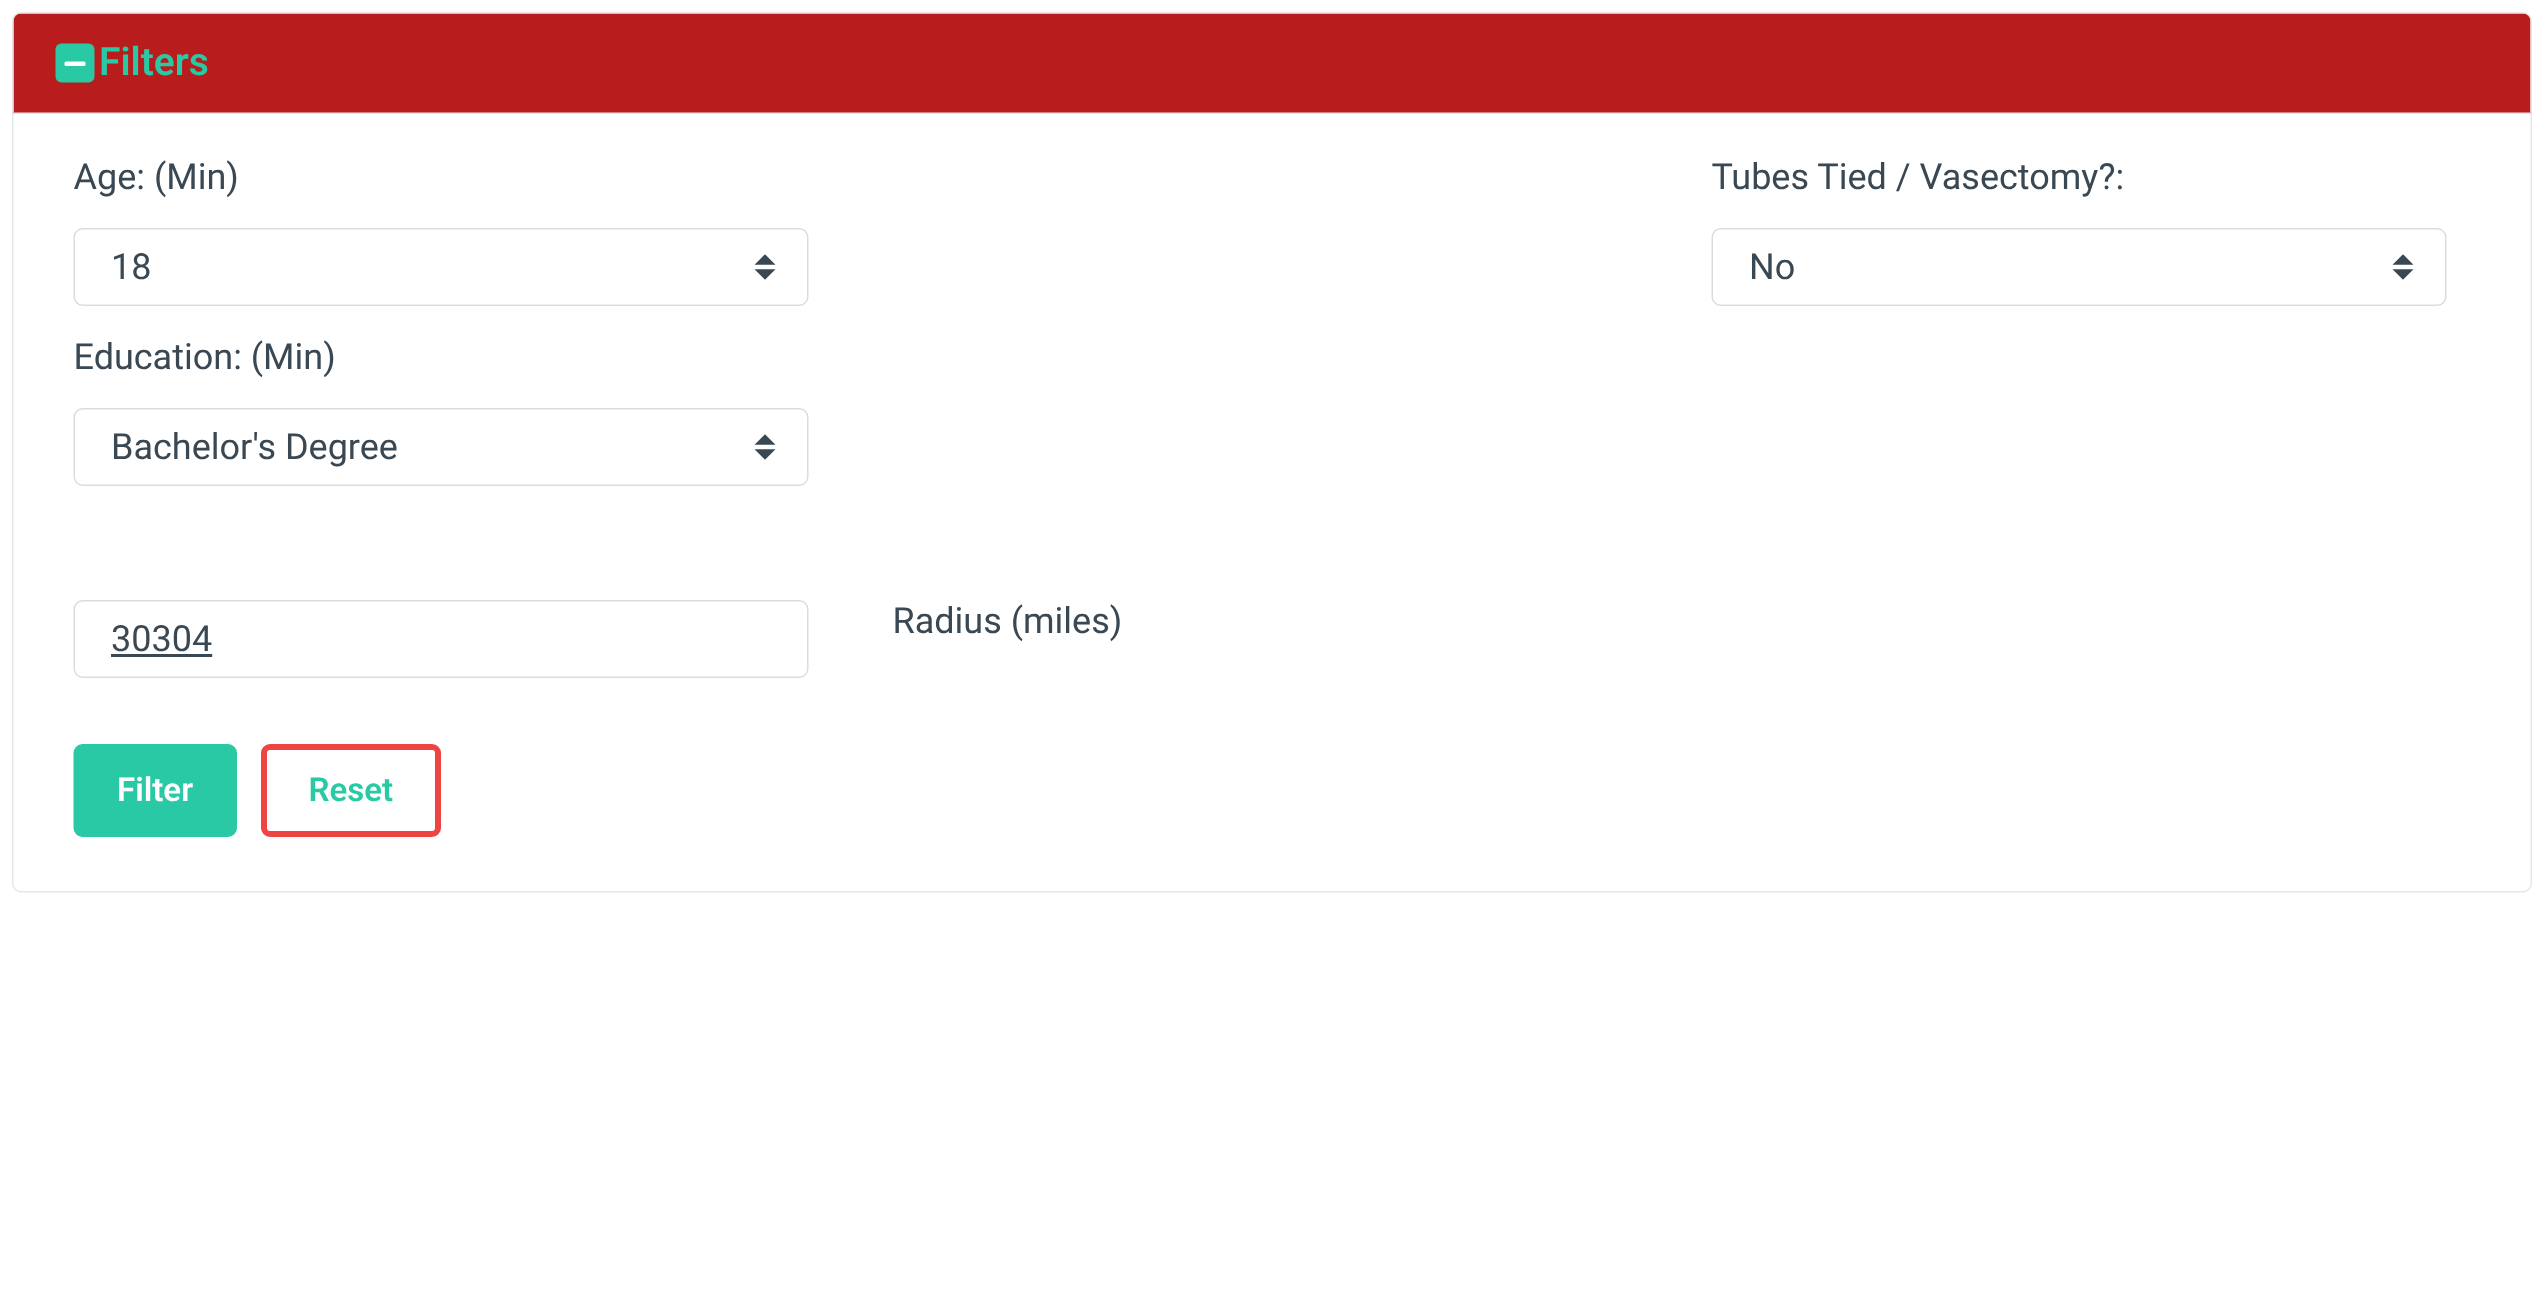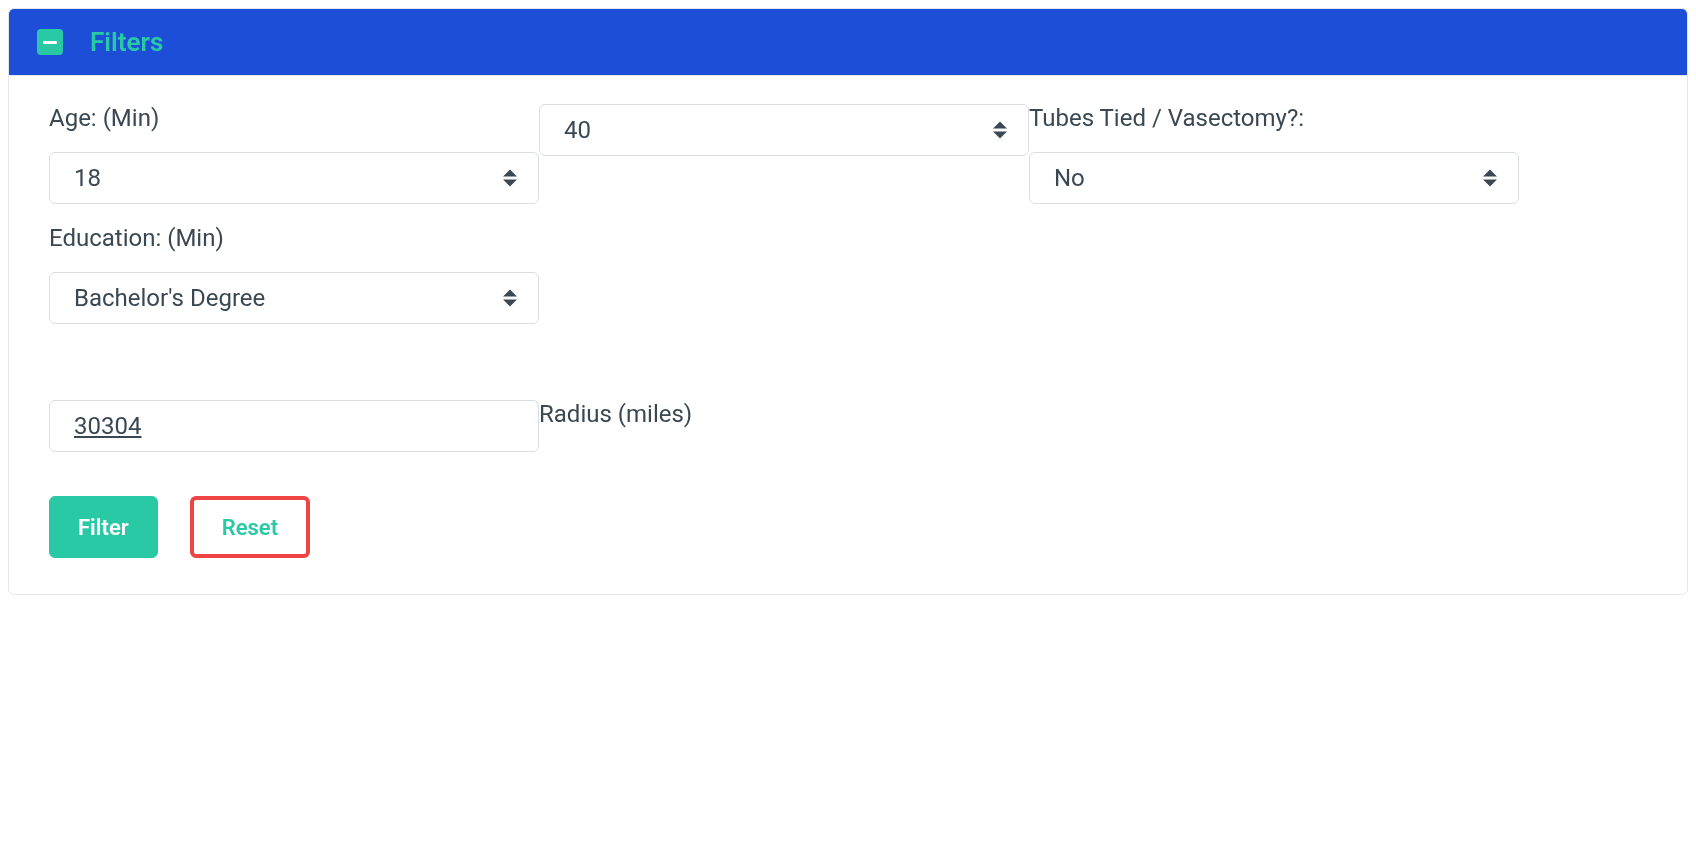--- a/index.html
+++ b/index.html
@@ -13,26 +13,26 @@
     padding: 8px;
     color: #3a4853;
   }
   .card {
     border: 1px solid #e4e7ea;
     border-radius: 6px;
     overflow: hidden;
     background: #ffffff;
   }
   .card-header {
-    background: #1d4ed8;
+    background: #b91c1c;
     border-bottom: 1px solid #e4e7ea;
     padding: 18px 28px;
     display: flex;
     align-items: center;
-    gap: 27px;
+    gap: 3px;
   }
   .collapse-icon {
     width: 26px;
     height: 26px;
     background: #2ac9a5;
     border-radius: 4px;
     display: inline-flex;
     align-items: center;
     justify-content: center;
     flex-shrink: 0;
@@ -48,20 +48,21 @@
   .card-title {
     color: #2ac9a5;
     font-size: 26px;
     font-weight: 600;
   }
   .card-body {
     padding: 28px 40px 36px 40px;
   }
   .row {
     display: flex;
+    gap: 56px;
     margin-bottom: 20px;
   }
   .field {
     flex: 1;
     max-width: 490px;
   }
   .field-label {
     font-size: 24px;
     color: #3a4853;
     margin-bottom: 20px;
@@ -111,21 +112,21 @@
   }
   input.form-control {
     padding-right: 24px;
     text-decoration: underline;
   }
   .spacer-row {
     height: 56px;
   }
   .button-row {
     display: flex;
-    gap: 32px;
+    gap: 16px;
     margin-top: 44px;
   }
   .btn {
     height: 62px;
     padding: 0 28px;
     font-size: 22px;
     font-weight: 600;
     border-radius: 6px;
     cursor: pointer;
     font-family: inherit;
@@ -158,26 +159,20 @@
       <div class="field">
         <label class="field-label">Age: (Min)</label>
         <div class="select-wrapper">
           <select class="form-control">
             <option>18</option>
           </select>
           <span class="select-caret"></span>
         </div>
       </div>
       <div class="field">
-        <div class="select-wrapper">
-          <select class="form-control">
-            <option>40</option>
-          </select>
-          <span class="select-caret"></span>
-        </div>
       </div>
       <div class="field">
         <label class="field-label">Tubes Tied / Vasectomy?:</label>
         <div class="select-wrapper">
           <select class="form-control">
             <option>No</option>
           </select>
           <span class="select-caret"></span>
         </div>
       </div>

